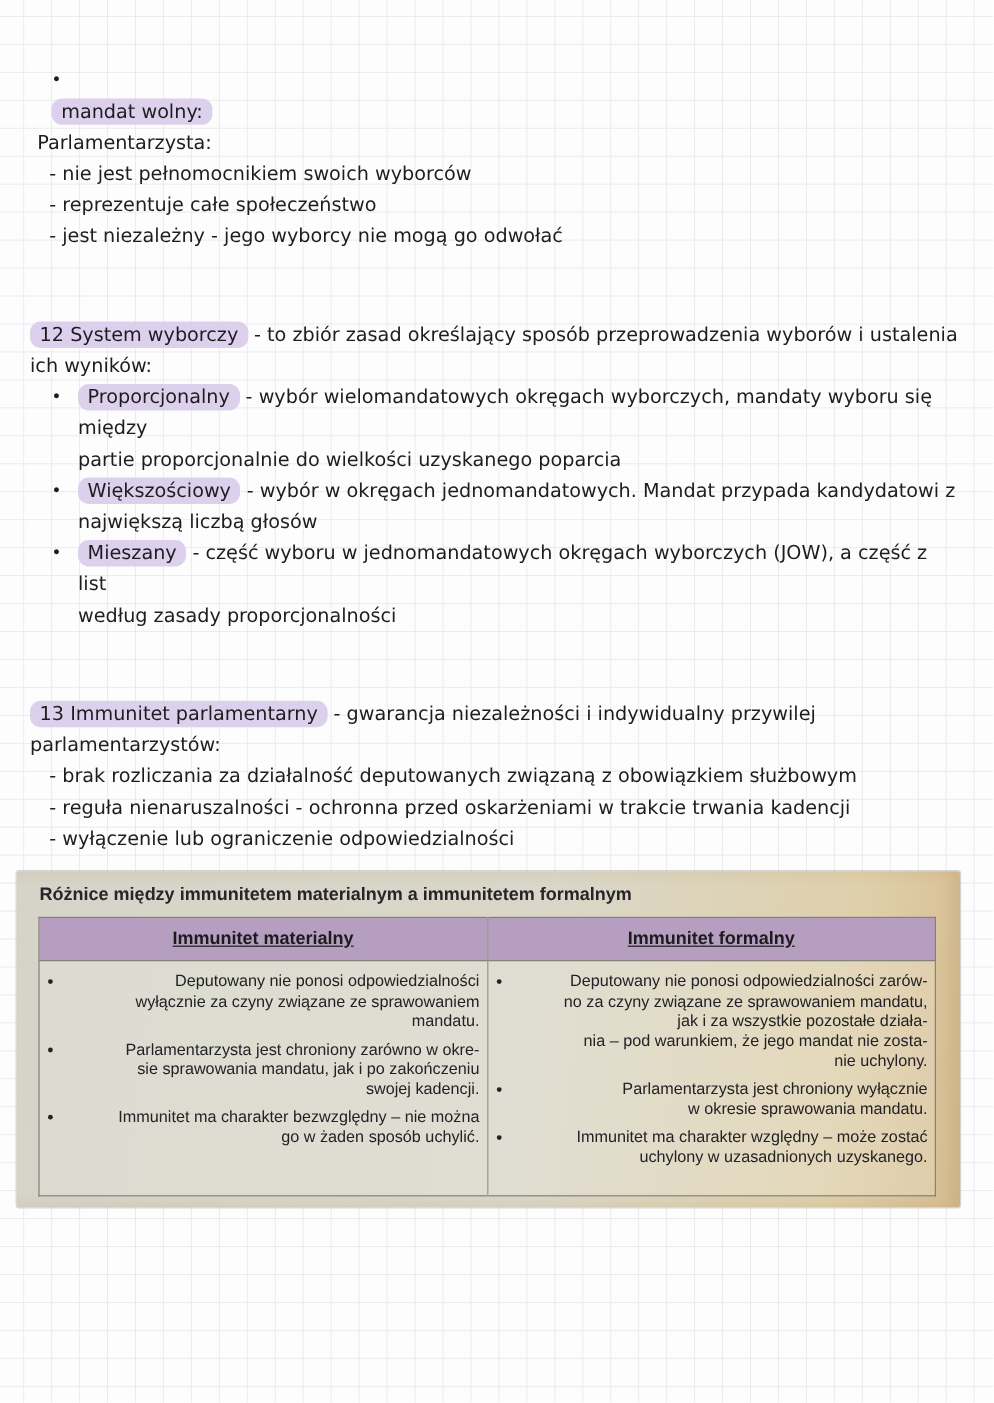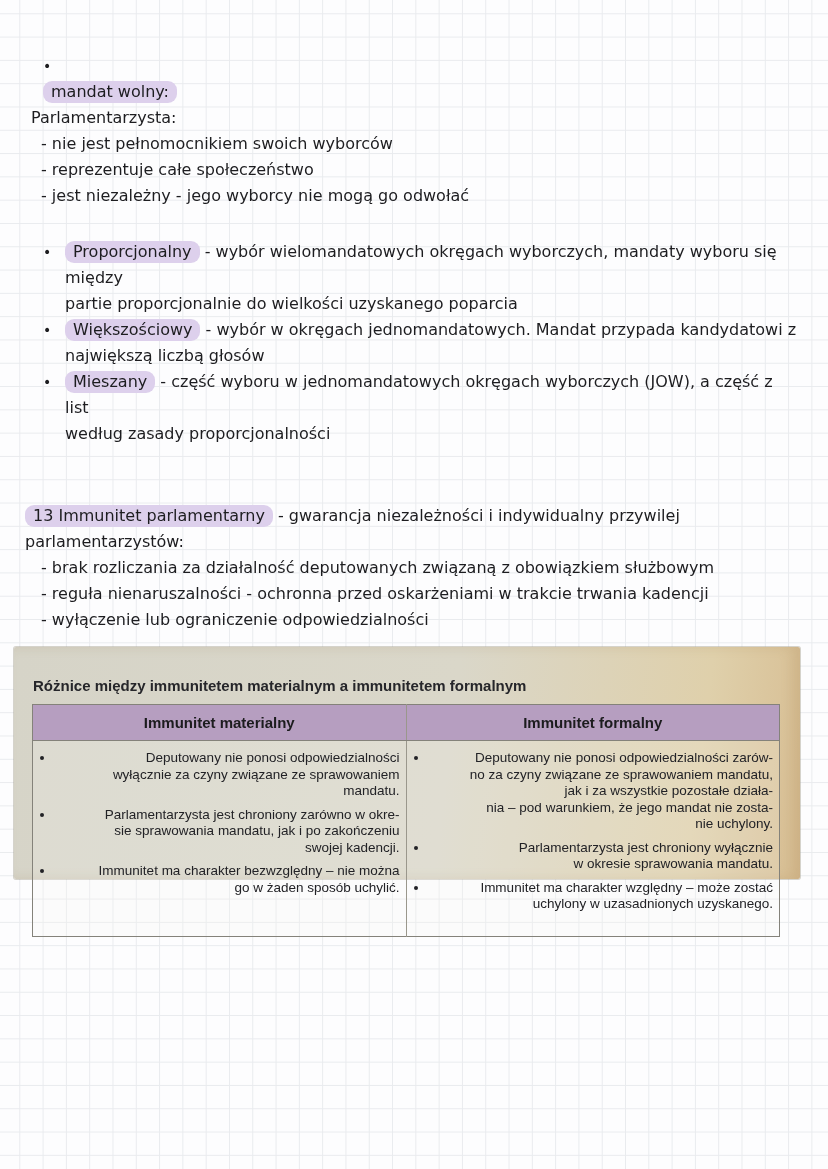--- a/index.html
+++ b/index.html
@@ -29,34 +29,34 @@
   .nb2{margin-bottom:30px;}
   .nb3{margin-bottom:4px;}
   .note-title{margin:0 0 0 -6px;font-size:16px;line-height:26px;white-space:pre-line;}
   .note-ul{list-style:none;margin:0;padding:0 0 0 12px;}
   .note-ul li{display:flex;align-items:flex-start;font-size:16px;line-height:26px;}
   .note-ul .bullet-glyph{width:22px;margin:0;flex:none;}
   .note-ul .li-body{flex:1;white-space:pre-line;}
   
   .scan{
     margin:14px 0 0 -4px;
-    width:786px;height:232px;
+    width:786px;height:280px;
     box-sizing:border-box;
     background:linear-gradient(97deg,#d6d4c8 0%,#dad7c9 55%,#dfd0ab 86%,#d7bd92 100%);
     box-shadow:0 0 0 1px rgba(165,160,145,0.45), inset -8px 0 12px rgba(150,110,55,0.15);
     border-radius:2px;
-    padding:28px 20px 0 18px;
+    padding:9px 20px 0 18px;
     font-family:"Liberation Sans",sans-serif;
   }
   .scan-title{font-weight:bold;font-size:15px;color:#26262a;margin:2px 0 10px 1px;}
   .cmp-table{width:100%;border-collapse:collapse;border:1px solid #84827a;table-layout:fixed;}
   .cmp-table th{
     background:#b69ec0;
     font-weight:bold;font-size:15px;color:#1c1c1e;
-    padding:9px 4px;border-bottom:1px solid #84827a;text-align:center;
+    padding:9px 4px;border-bottom:1px solid #84827a;text-align:center;text-decoration:underline;
   }
   .cmp-table th + th, .cmp-table td + td{border-left:1px solid #9a978c;}
   .cmp-table td{vertical-align:top;padding:9px 6px 16px 2px;background:rgba(247,246,240,0.22);height:160px;text-align:right;}
   .cell-list{margin:0;padding-left:20px;}
   .cell-list li{font-size:13.5px;line-height:16.5px;color:#222226;white-space:pre-line;margin-bottom:7px;}
 </style>
 </head>
 <body>
 
 <div class="page">
@@ -66,20 +66,24 @@
       <span class="bullet-glyph">•</span>
       <span class="hl">mandat wolny:</span>
     </div>
     <div class="note-line">Parlamentarzysta:</div>
     <div class="note-line dash-line">- nie jest pełnomocnikiem swoich wyborców</div>
     <div class="note-line dash-line">- reprezentuje całe społeczeństwo</div>
     <div class="note-line dash-line">- jest niezależny - jego wyborcy nie mogą go odwołać</div>
   </section>
 
   <section class="note-block nb2">
+    <p class="note-title">
+      <span class="hl">12 System wyborczy</span><span> - to zbiór zasad określający sposób przeprowadzenia wyborów i ustalenia
+ich wyników:</span>
+    </p>
     <ul class="note-ul">
       <li>
         <span class="bullet-glyph">•</span>
         <div class="li-body"><span class="hl">Proporcjonalny</span><span> - wybór wielomandatowych okręgach wyborczych, mandaty wyboru się między
 partie proporcjonalnie do wielkości uzyskanego poparcia</span></div>
       </li>
       <li>
         <span class="bullet-glyph">•</span>
         <div class="li-body"><span class="hl">Większościowy</span><span> - wybór w okręgach jednomandatowych. Mandat przypada kandydatowi z
 największą liczbą głosów</span></div>

